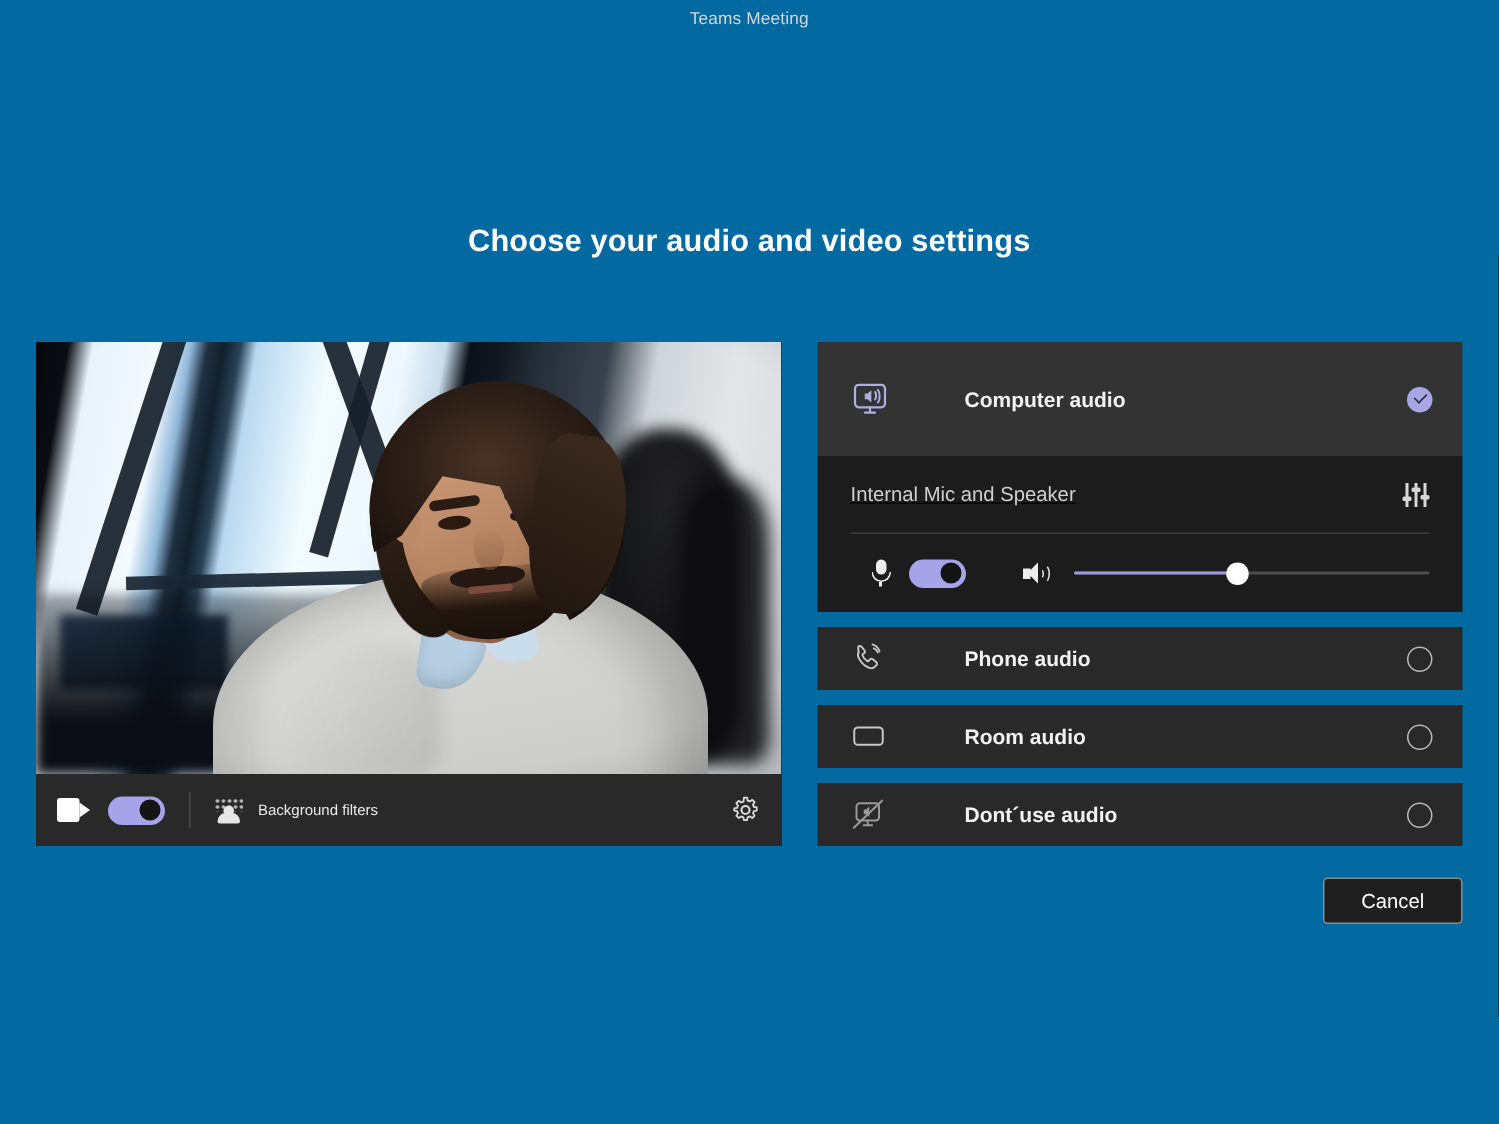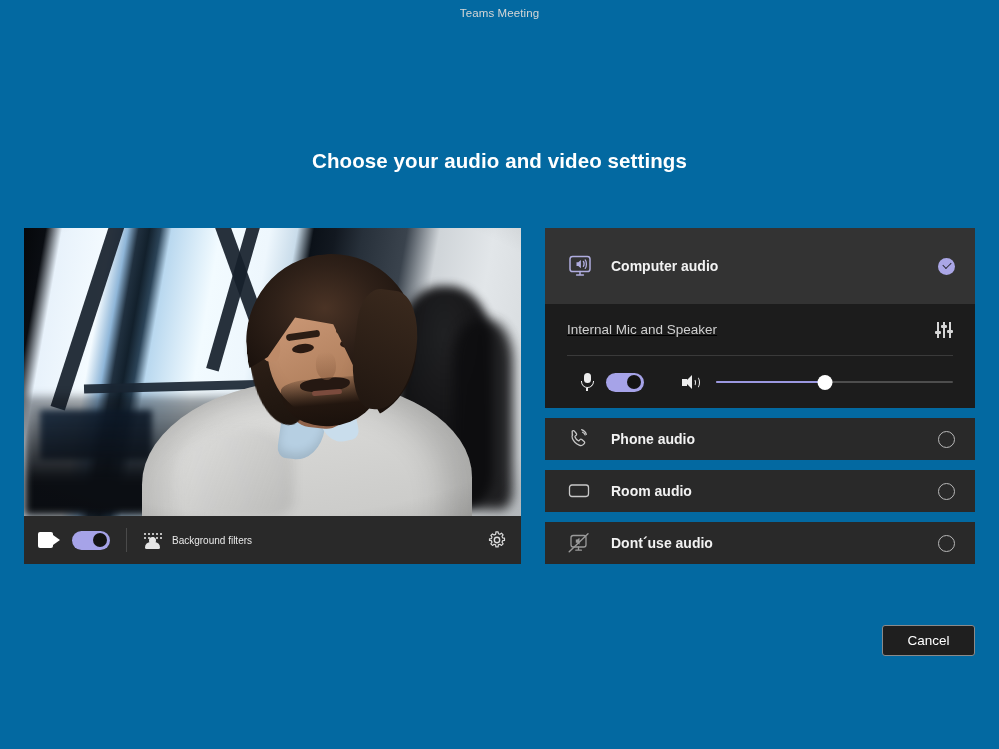--- a/index.html
+++ b/index.html
@@ -220,21 +220,21 @@
     background-image: radial-gradient(#d8d8d8 1px, transparent 1.2px);
     background-size: 4px 4px; opacity: .85; }
   .bg-filter-label { font-size: 10px; color: #e8e8e8; margin-left: 10px; }
   .gear { margin-left: auto; width: 20px; height: 20px; position: relative; cursor: pointer; }
 
   
   .settings { position: absolute; left: 545px; top: 228px; width: 430px; }
   .opt-row {
     position: relative; display: flex; align-items: center;
     height: 42px; padding: 0 20px 0 22px;
-    background: #292929; cursor: pointer;
+    background: #292929; cursor: pointer; gap: 32px;
   }
   .opt-row.selected-head { height: 76px; background: #333333; }
   .opt-icon { width: 28px; flex: none; display: flex; align-items: center; justify-content: flex-start; }
   .opt-label { font-size: 14px; color: #f2f2f2; margin-left: 16px; }
   .opt-label.strong { font-weight: bold; }
   .radio {
     margin-left: auto; width: 17px; height: 17px; border-radius: 50%;
     border: 1.4px solid #b8b8b8; flex: none;
   }
   .radio.checked {
@@ -295,21 +295,21 @@
   .gap { height: 10px; }
 
   
   .actions {
     position: absolute; left: 545px; top: 585px; width: 430px;
     display: flex; justify-content: flex-end; gap: 8px;
   }
   .btn {
     height: 31px; border-radius: 3px; font-size: 13.5px;
     display: flex; align-items: center; justify-content: center;
-    cursor: pointer; padding: 0 18px; margin-top: 40px;
+    cursor: pointer; padding: 0 18px;
   }
   .btn-cancel { background: #1f1f1f; border: 1px solid #8a8a8a; color: #ffffff; min-width: 93px; }
   .btn-join { background: #5b5fc7; color: #ffffff; min-width: 97px; font-weight: normal; }
 </style>
 </head>
 <body>
 
 <div class="window">
 
   <div class="titlebar">

